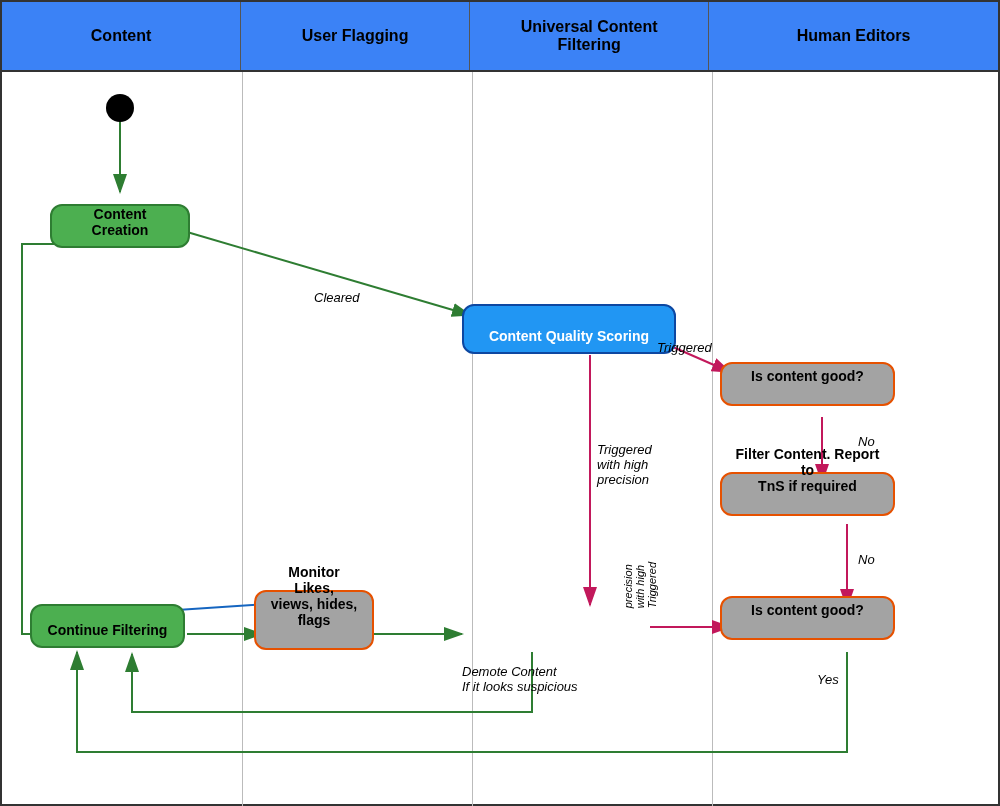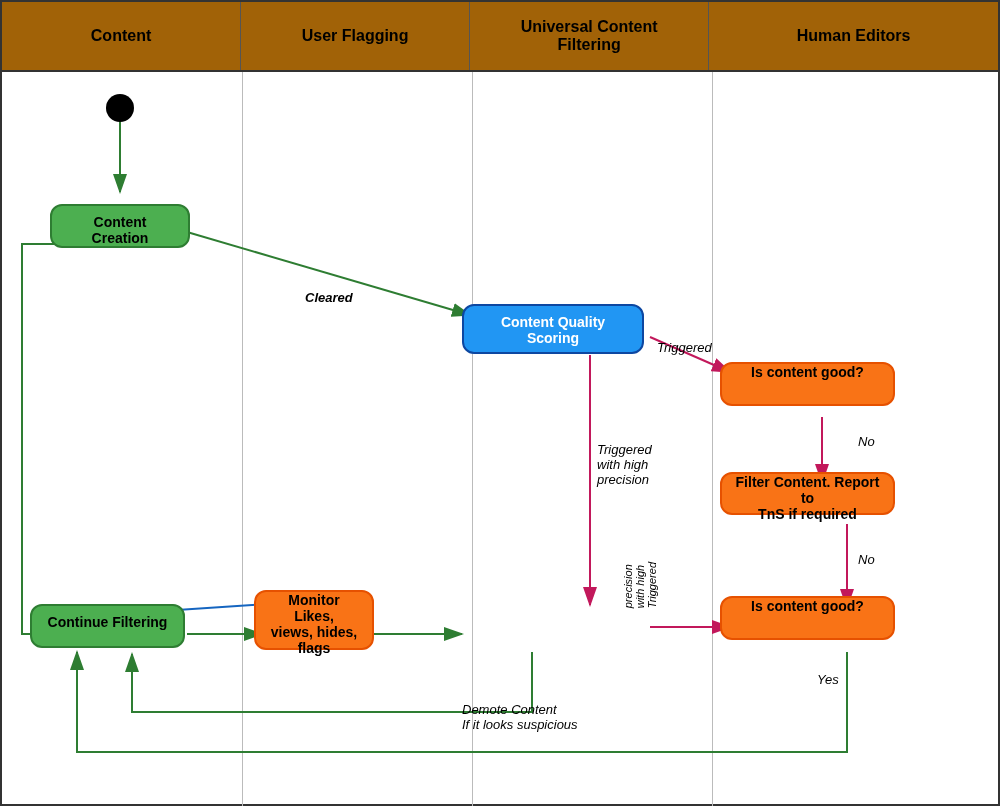--- a/index.html
+++ b/index.html
@@ -11,21 +11,21 @@
       position: relative;
       background: #fff;
       border: 2px solid #333;
     }
 
     
     .header-row {
       display: flex;
       width: 100%;
       height: 70px;
-      background: #a16207;
+      background: #3b82f6;
       border-bottom: 2px solid #333;
     }
 
     .header-col {
       display: flex;
       align-items: center;
       justify-content: center;
       text-align: center;
       font-weight: bold;
       font-size: 16px;
@@ -47,41 +47,41 @@
       top: 0;
       bottom: 0;
       width: 1px;
       background: #bbb;
     }
 
     
     .node {
       position: absolute;
       display: flex;
-      align-items: flex-start;
+      align-items: flex-end;
       justify-content: center;
       text-align: center;
       font-size: 14px;
       font-weight: bold;
     }
 
     .node-green {
       background: #4caf50;
       border: 2px solid #2e7d32;
       border-radius: 12px;
       color: #000;
       padding: 8px 12px;
     }
 
     .node-orange {
-      background: #f97316;
+      background: #a3a3a3;
       border: 2px solid #e65100;
       border-radius: 12px;
       color: #000;
-      padding: 0 12px;
+      padding: 20px 12px;
     }
 
     .node-blue {
       background: #2196f3;
       border: 2px solid #0d47a1;
       border-radius: 12px;
       color: #fff;
       padding: 8px 12px;
     }
 
@@ -176,21 +176,21 @@
         </marker>
       </defs>
     </svg>
 
     <div class="node node-circle" style="left:104px; top:22px;"></div>
 
     <div class="node node-green" style="left:48px; top:132px; width:140px; height:44px;">
       <span>Content Creation</span>
     </div>
 
-    <div class="node node-blue" style="left:460px; top:232px; width:182px; height:50px;">
+    <div class="node node-blue" style="left:460px; top:232px; width:214px; height:50px;">
       <span>Content Quality Scoring</span>
     </div>
 
     <div class="node node-orange" style="left:718px; top:290px; width:175px; height:44px;">
       <span>Is content good?</span>
     </div>
 
     <div class="node node-orange" style="left:718px; top:400px; width:175px; height:43px;">
       <span>Filter Content. Report to<br>TnS if required</span>
     </div>
@@ -201,21 +201,21 @@
 
     <div class="node node-orange" style="left:252px; top:518px; width:120px; height:60px;">
       <span>Monitor Likes,<br>views, hides,<br>flags</span>
     </div>
 
 
     <div class="node node-orange" style="left:718px; top:524px; width:175px; height:44px;">
       <span>Is content good?</span>
     </div>
 
-    <div class="edge-label" style="left:303px; top:218px;font-weight:bold;">
+    <div class="edge-label" style="left:312px; top:218px;">
       <span>Cleared</span>
     </div>
 
     <div class="edge-label" style="left:655px; top:268px;">
       <span>Triggered</span>
     </div>
 
     <div class="edge-label" style="left:595px; top:370px;">
       <span>Triggered<br>with high<br>precision</span>
     </div>
@@ -229,18 +229,18 @@
     </div>
 
     <div class="edge-label" style="left:620px; top:490px;">
       <span style="writing-mode: vertical-lr; transform: rotate(180deg); font-size:11px;">Triggered<br>with high<br>precision</span>
     </div>
 
     <div class="edge-label" style="left:815px; top:600px;">
       <span>Yes</span>
     </div>
 
-    <div class="edge-label" style="left:460px; top:630px;">
+    <div class="edge-label" style="left:460px; top:592px;">
       <span>Demote Content<br>If it looks suspicious</span>
     </div>
 
   </div>
 </div>
 
 </body></html>

